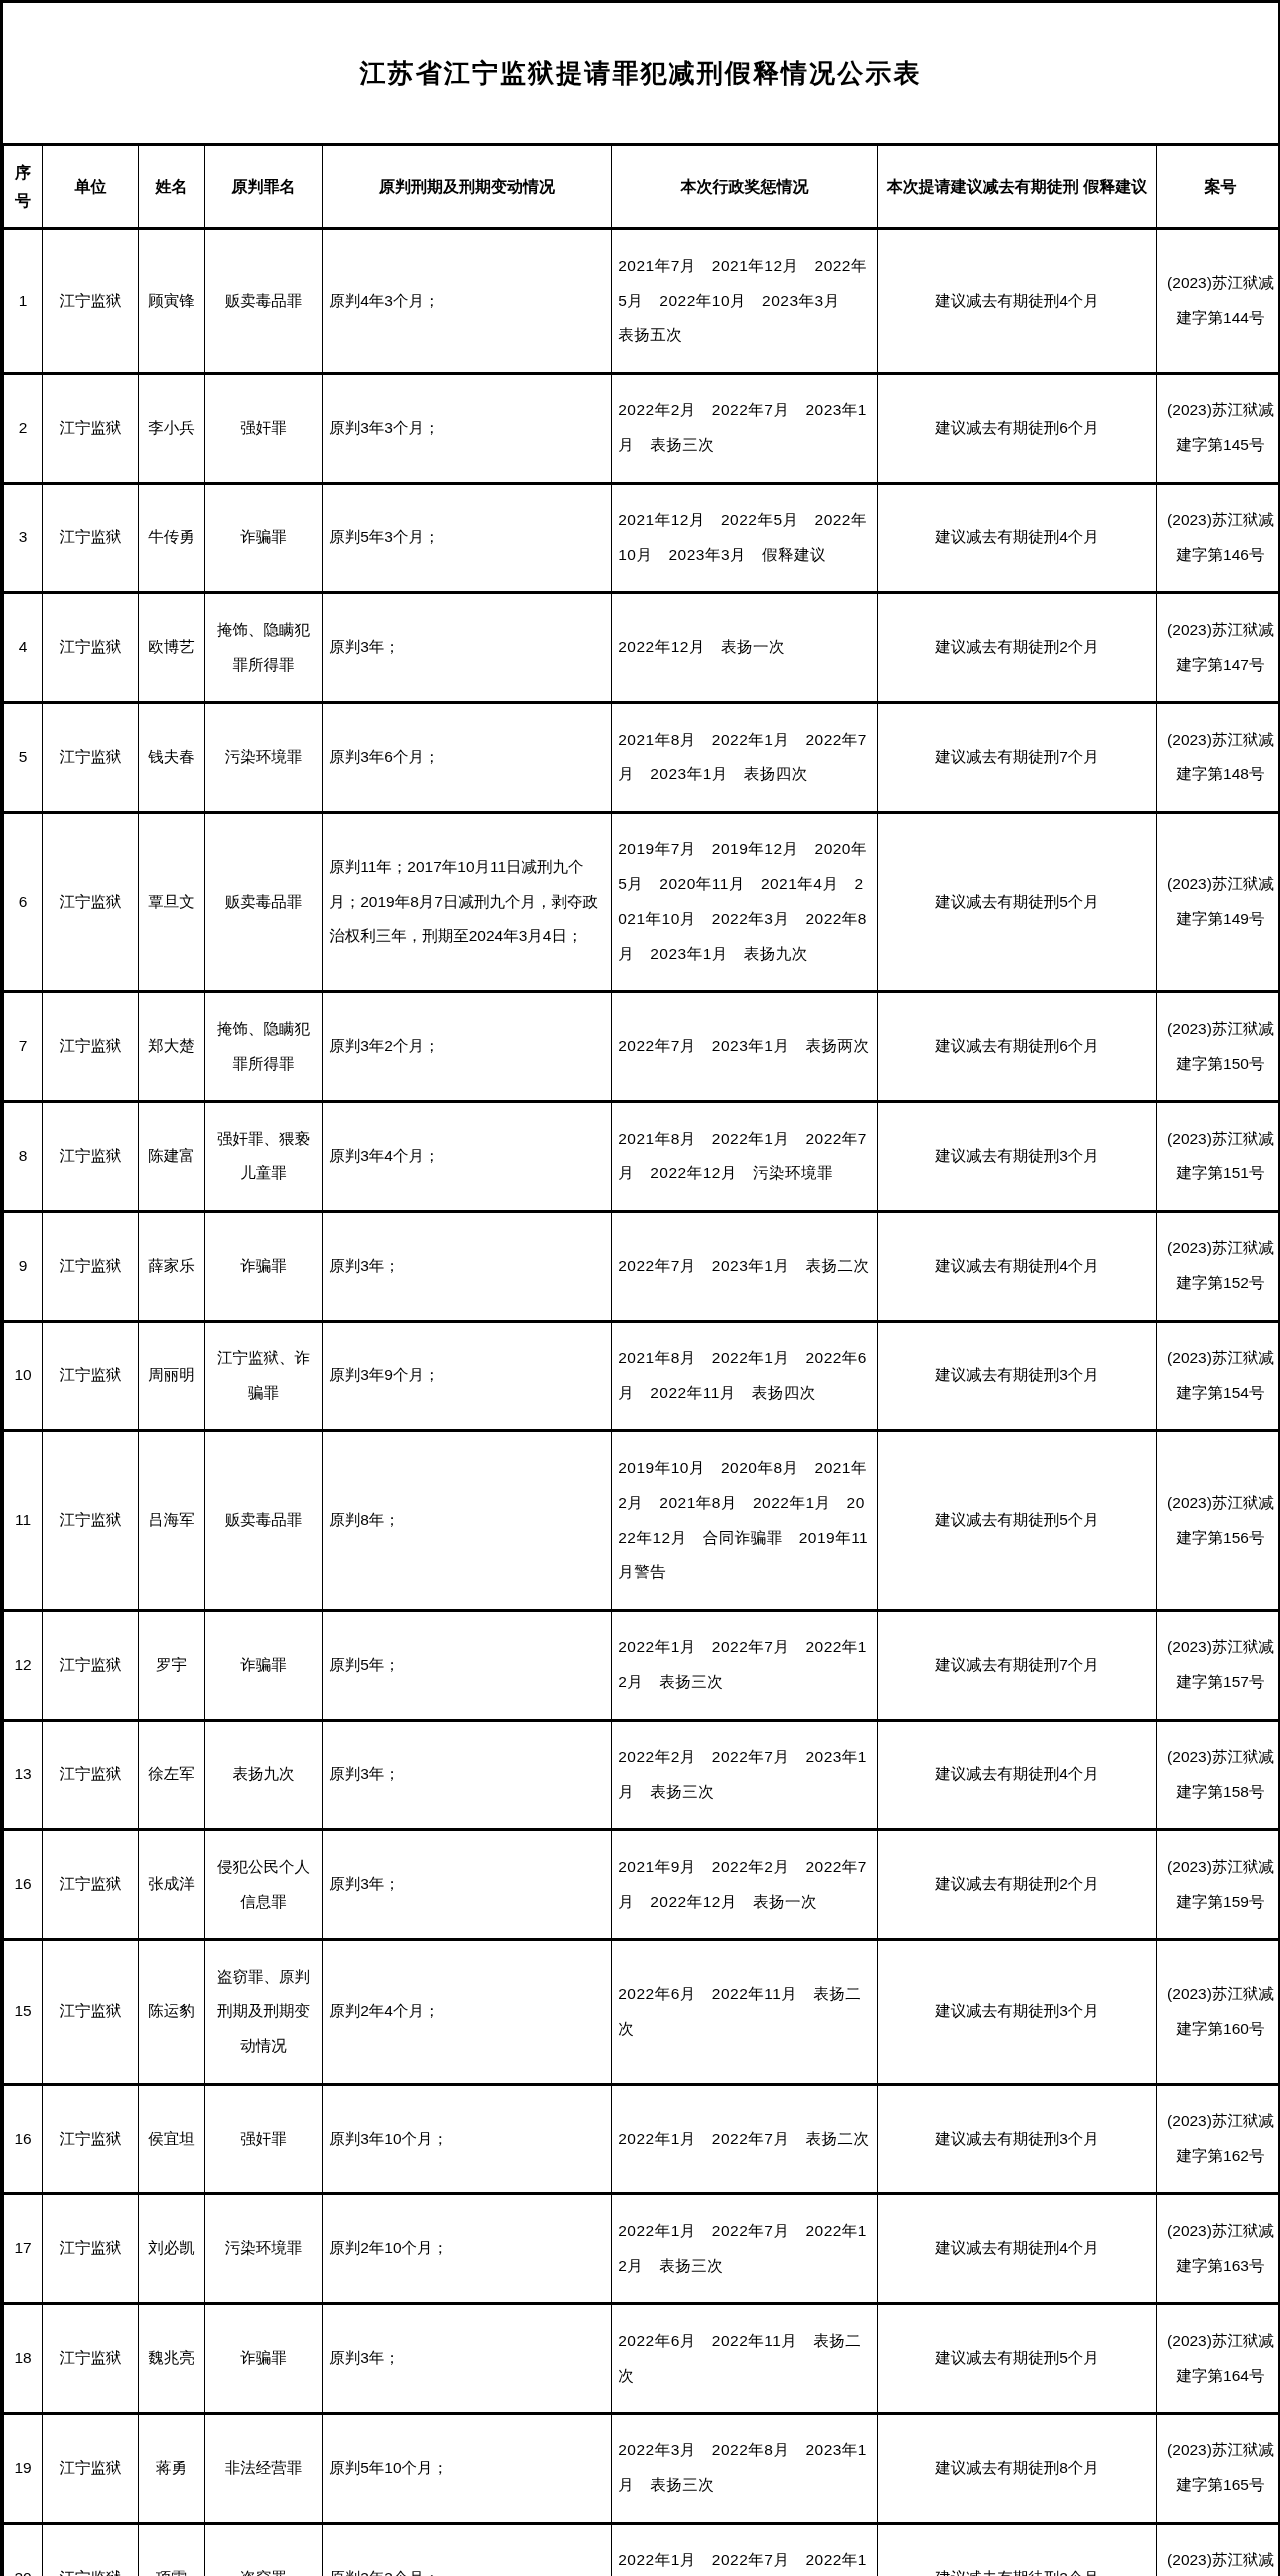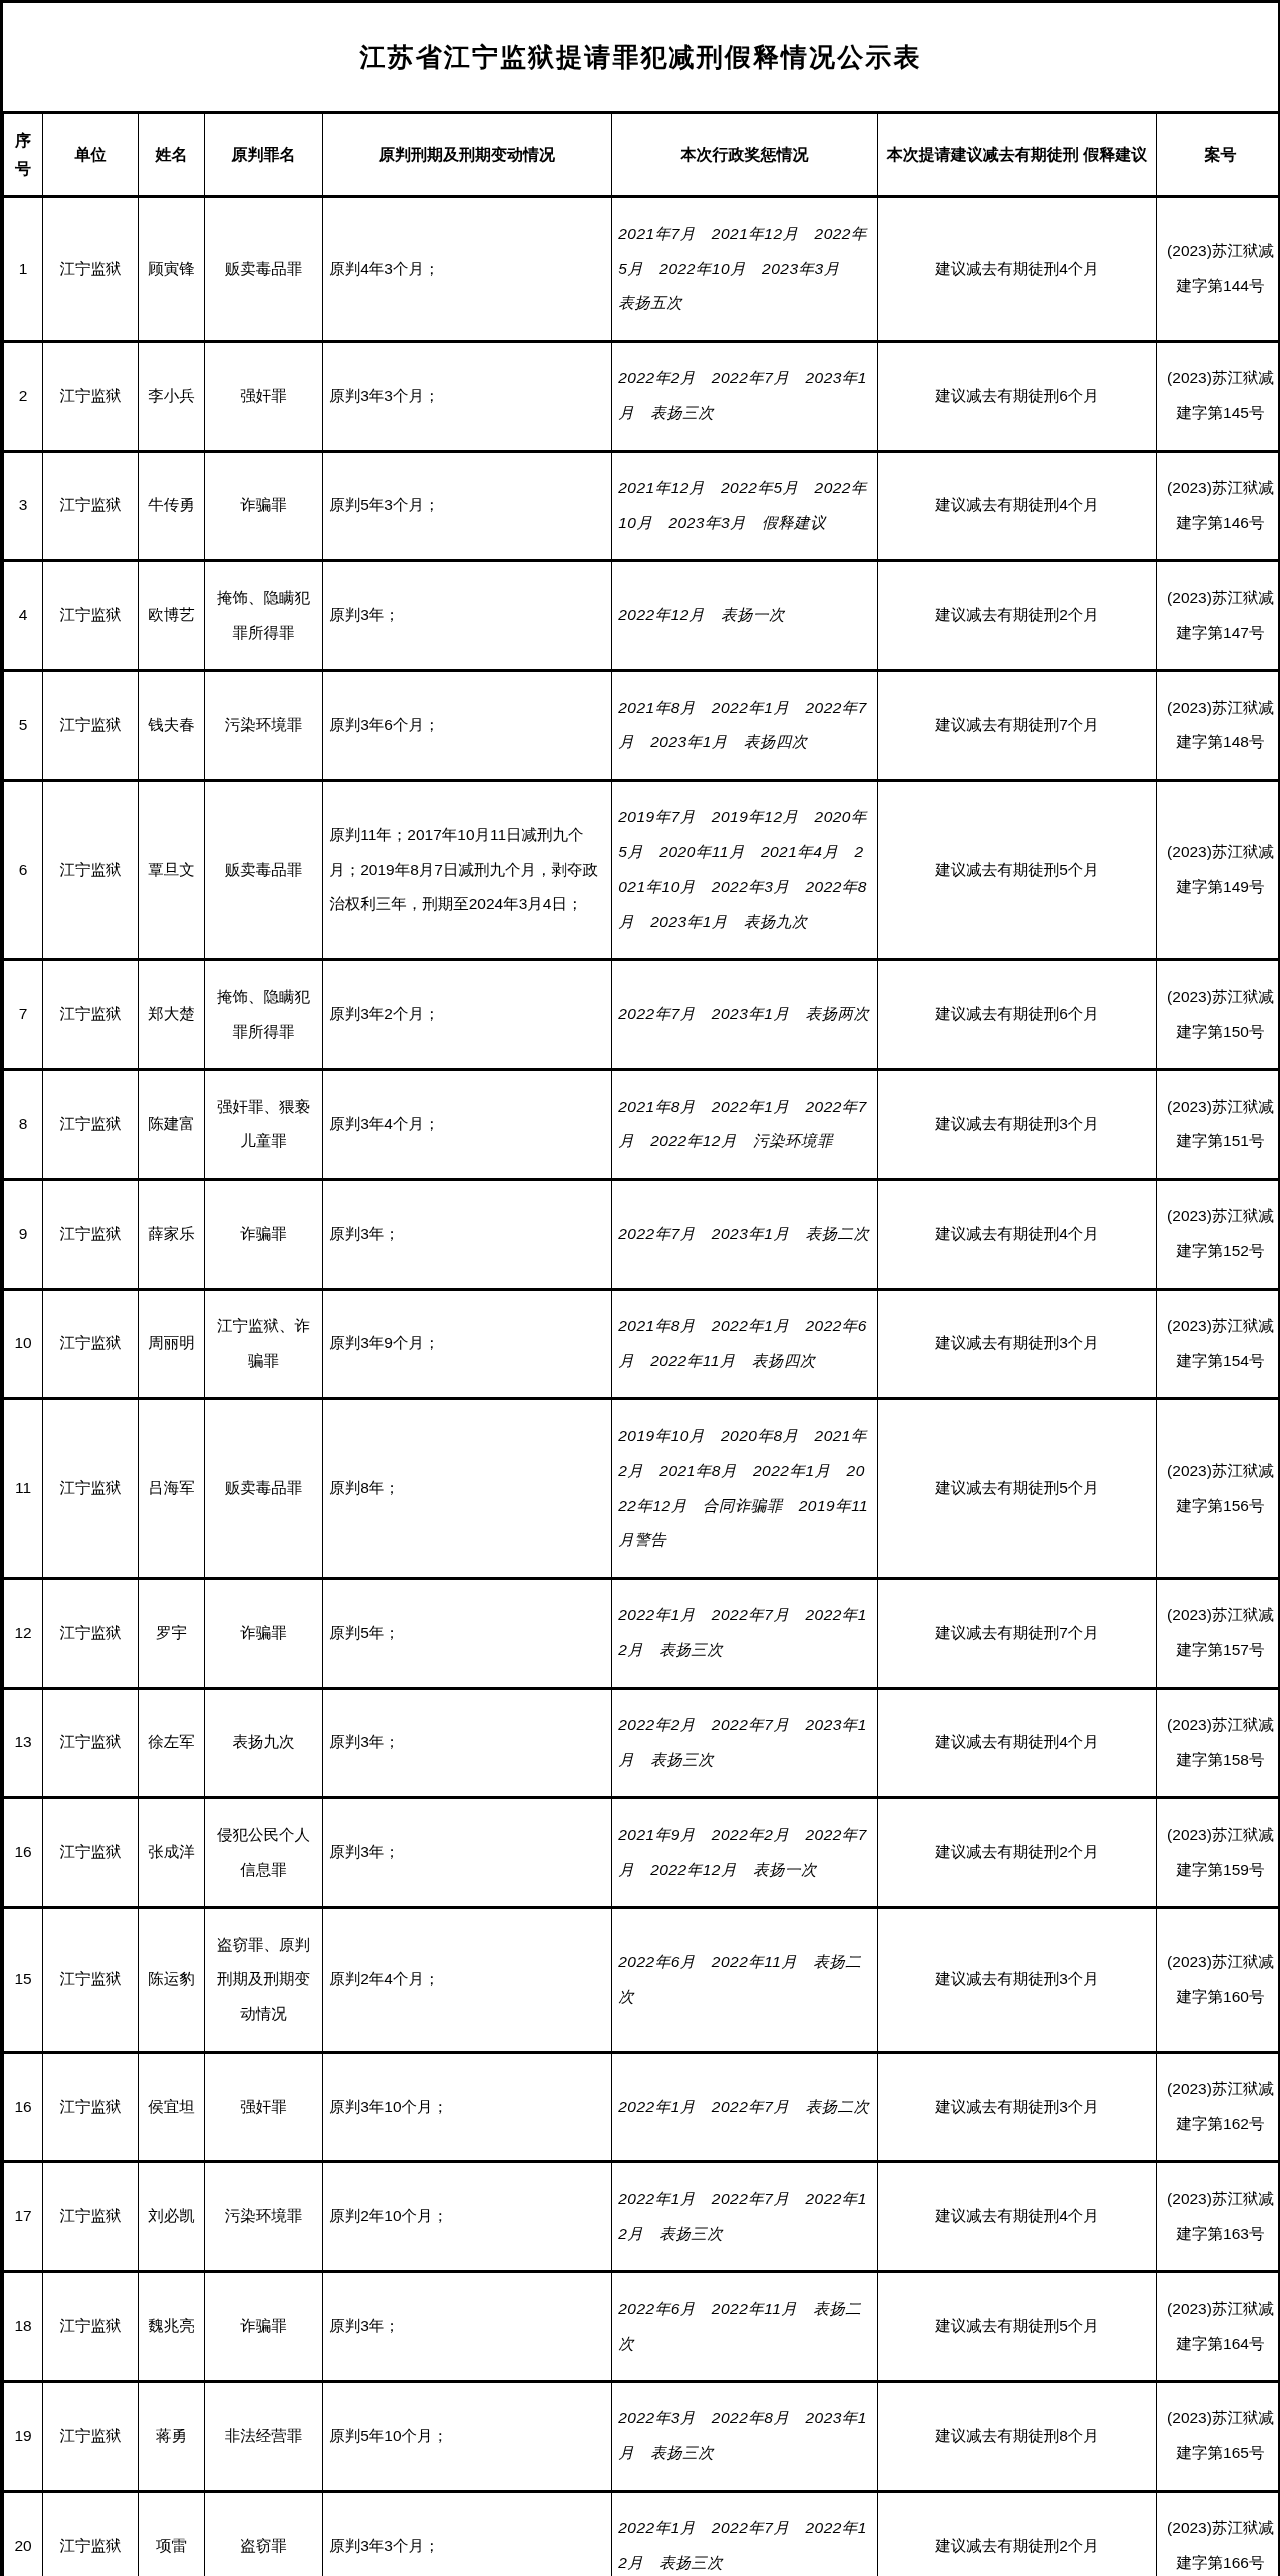--- a/index.html
+++ b/index.html
@@ -1,31 +1,31 @@
 <!DOCTYPE html>
 <html style="font-size:8.2px"><head>
 <meta charset="utf-8">
 <style>
   html,body{margin:0;padding:0;background:#ffffff;}
   body{width:1281px;font-family:"Liberation Sans",sans-serif;color:#000;}
   .sheet{border:3.1px solid #000;background:#fff;}
-  .title-area{height:108px;display:flex;align-items:center;justify-content:center;}
+  .title-area{height:140px;display:flex;align-items:center;justify-content:center;}
   .title-area h1{margin:0;font-size:26px;font-weight:bold;letter-spacing:2.1px;}
   table{width:100%;border-collapse:collapse;table-layout:fixed;}
   col.c-no{width:39px;} col.c-unit{width:96px;} col.c-name{width:66px;}
   col.c-crime{width:118px;} col.c-sentence{width:289px;} col.c-rewards{width:266px;}
   col.c-proposal{width:279px;} col.c-case{width:128px;}
   th,td{border-left:1px solid #000;border-right:1px solid #000;
         border-top:3.1px solid #000;border-bottom:3.1px solid #000;
         vertical-align:middle;word-break:break-all;}
   th{font-size:16px;font-weight:bold;padding:13.4px 4.1px;line-height:1.7;text-align:center;}
   td{font-size:15.5px;line-height:2.25;padding:18.5px 6.2px;}
   td.center{text-align:center;}
   td.left{text-align:left;}
-  td.rewards{letter-spacing:0.5px;font-style:italic;}
+  td.rewards{letter-spacing:0.5px;}
 </style>
 </head>
 <body>
 
 <div class="sheet">
   <div class="title-area">
     <h1>江苏省江宁监狱提请罪犯减刑假释情况公示表</h1>
   </div>
   <table>
     <colgroup>

